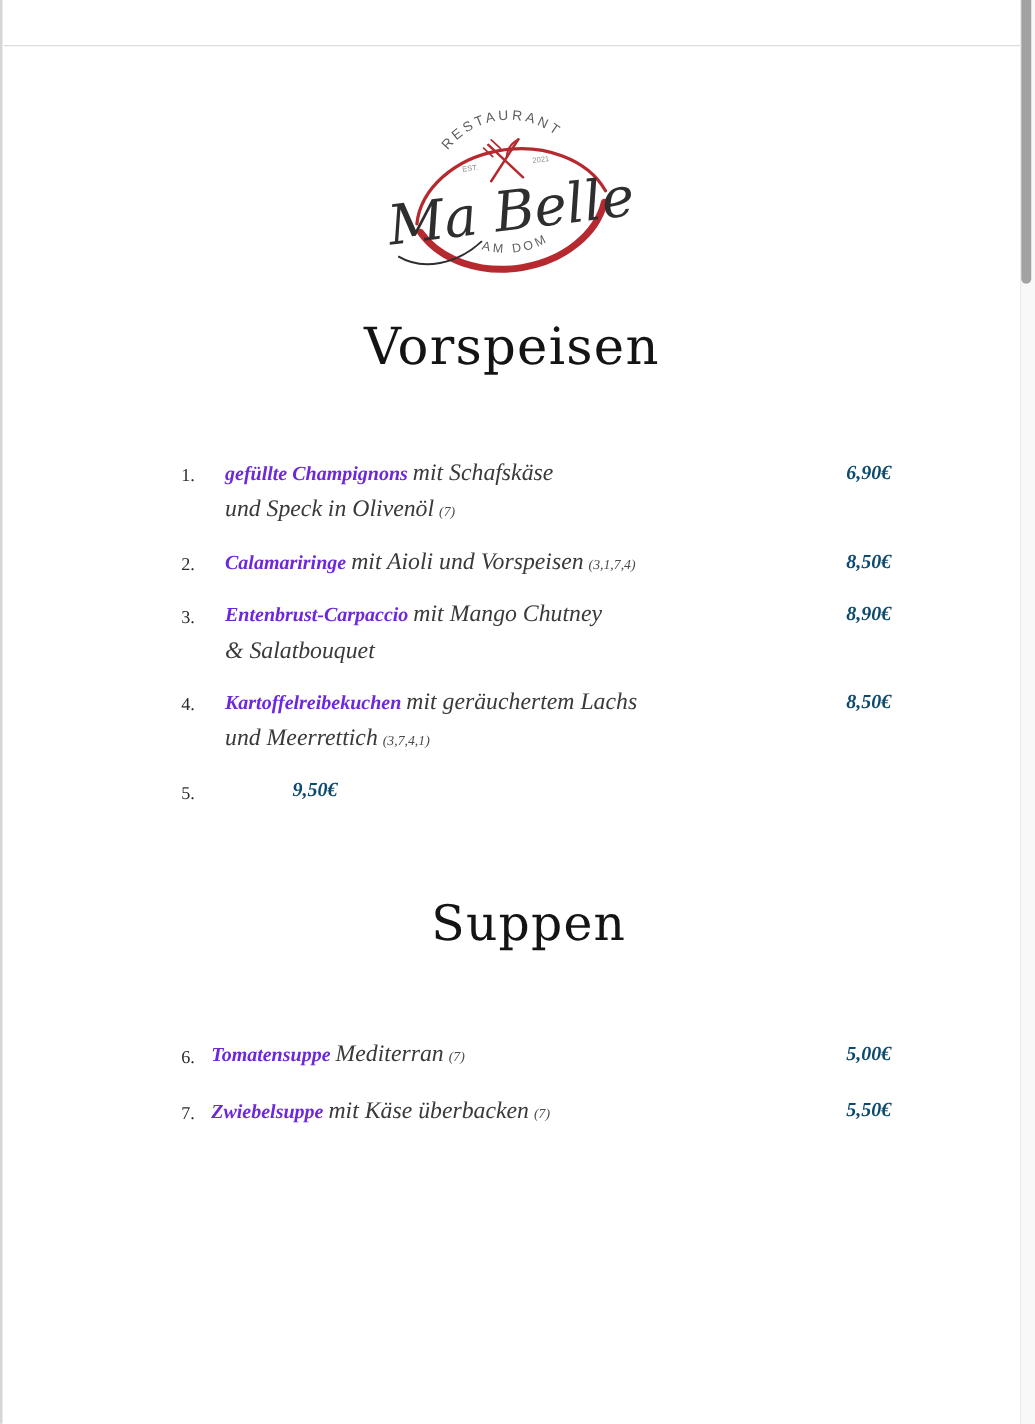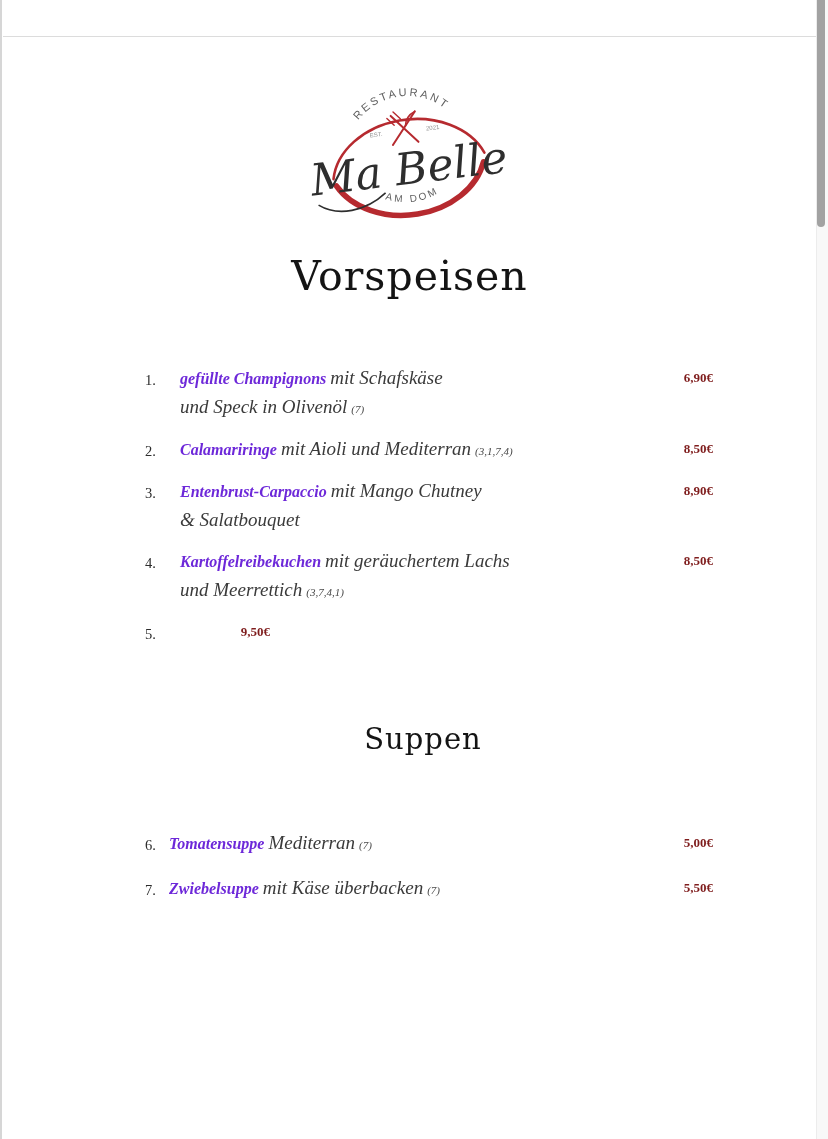--- a/index.html
+++ b/index.html
@@ -14,33 +14,33 @@
   .scroll-track{position:absolute;top:0;right:0;width:12px;height:1139px;background:#f8f8f8;border-left:1px solid #ececec;box-sizing:border-box;}
   .scroll-thumb{position:absolute;top:0;right:3px;width:8px;background:#a2a2a2;border-radius:0 0 4px 4px;}
   
   .page{position:absolute;left:3px;top:37px;width:813px;}
   .logo-wrap{width:230px;margin:39px auto 0;}
   .section-title{
     font-family:"DejaVu Serif", serif;font-weight:400;text-align:center;
     color:#141414;margin:0;letter-spacing:1px;
   }
   .sec-vorspeisen .section-title{font-size:41px;line-height:52px;margin-top:22px;}
-  .sec-suppen .section-title{font-size:29px;line-height:50px;margin-top:68px;padding-left:27px;}
+  .sec-suppen .section-title{font-size:39px;line-height:50px;margin-top:68px;padding-left:27px;}
   .items{margin:62px 0 0 142px;width:568px;}
   .sec-suppen .items{margin-top:65px;}
   .row{display:flex;align-items:flex-start;line-height:28px;margin-bottom:12px;}
   .sec-suppen .row{margin-bottom:15px;}
   .num{flex:none;width:35px;font-size:14.5px;color:#2c2c2c;position:relative;top:2px;}
   .sec-suppen .num{width:24px;}
   .body{flex:1;min-width:0;}
   .line1,.line2{display:block;}
   .dish{font-style:italic;font-weight:700;font-size:16px;color:#6d28d9;}
   .desc{font-style:italic;font-size:19px;color:#3a3a3a;}
   .note{font-style:italic;font-size:11px;color:#4a4a4a;}
-  .price{flex:none;min-width:90px;text-align:right;font-weight:600;font-size:13px;color:#7f1d1d;}
+  .price{flex:none;min-width:90px;text-align:right;font-style:italic;font-weight:600;font-size:16px;color:#0c4a6e;}
 </style>
 </head>
 <body>
 
 <div class="left-edge"></div>
 <div class="top-line"></div>
 
 <div class="page">
 
   <div class="logo-wrap">
@@ -85,21 +85,21 @@
             <span class="num">1.</span>
             <span class="body">
               <span class="line1"><span class="dish">gefüllte Champignons</span> <span class="desc">mit Schafskäse</span></span>
               <span class="line2"><span class="desc">und Speck in Olivenöl</span> <span class="note">(7)</span></span>
             </span>
             <span class="price">6,90€</span>
           </div>
           <div class="row">
             <span class="num">2.</span>
             <span class="body">
-              <span class="line1"><span class="dish">Calamariringe</span> <span class="desc">mit Aioli und Mediterran</span> <span class="note">(3,1,7,4)</span></span>
+              <span class="line1"><span class="dish">Calamariringe</span> <span class="desc">mit Aioli und Vorspeisen</span> <span class="note">(3,1,7,4)</span></span>
             </span>
             <span class="price">8,50€</span>
           </div>
           <div class="row">
             <span class="num">3.</span>
             <span class="body">
               <span class="line1"><span class="dish">Entenbrust-Carpaccio</span> <span class="desc">mit Mango Chutney</span></span>
               <span class="line2"><span class="desc">&amp;  Salatbouquet</span></span>
             </span>
             <span class="price">8,90€</span>

